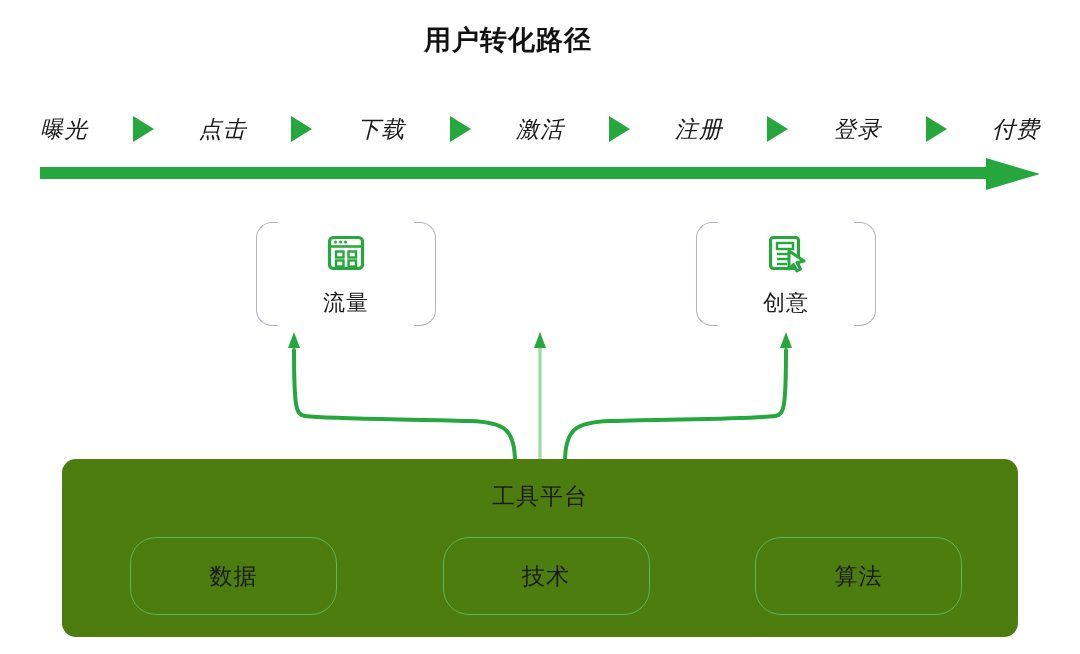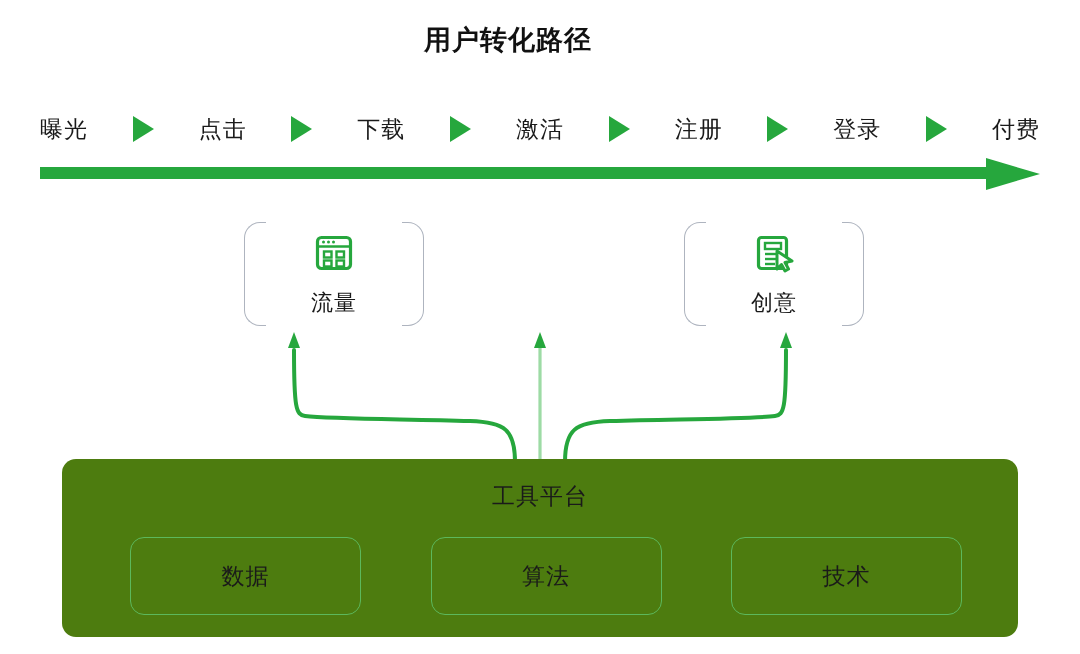--- a/index.html
+++ b/index.html
@@ -38,20 +38,21 @@
     height: 42px;
     display: flex;
     align-items: center;
     justify-content: space-between;
   }
   .funnel-step-label {
     font-size: 23px;
     color: #1a1a1a;
     white-space: nowrap;
     letter-spacing: 1px;
+    font-style: italic;
   }
   .funnel-step-arrow {
     width: 0;
     height: 0;
     border-top: 13px solid transparent;
     border-bottom: 13px solid transparent;
     border-left: 21px solid #26a73d;
   }
 
   
@@ -60,21 +61,21 @@
     top: 158px;
     left: 40px;
     width: 1000px;
     height: 34px;
   }
 
   
   #pillars {
     position: absolute;
     top: 222px;
-    left: 4px;
+    left: 16px;
     width: 876px;
     height: 110px;
   }
   .pillar {
     position: absolute;
     top: 0;
     width: 180px;
     height: 104px;
   }
   .pillar-1 { left: 240px; }
@@ -157,24 +158,24 @@
   #platform-boxes {
     position: absolute;
     top: 78px;
     left: 68px;
     width: 832px;
     height: 80px;
     display: flex;
     justify-content: space-between;
   }
   .platform-box {
-    width: 231px;
+    width: 207px;
     height: 78px;
     border: 1.6px solid #5cb85c;
-    border-radius: 14px;
+    border-radius: 26px;
     display: flex;
     align-items: center;
     justify-content: center;
     box-sizing: border-box;
     background: transparent;
   }
   .platform-box-label {
     font-size: 23px;
     color: #1a1a1a;
     letter-spacing: 1px;
@@ -274,19 +275,19 @@
   </g>
 </svg>
 
 <div id="tool-platform">
   <div id="platform-title">工具平台</div>
   <div id="platform-boxes">
     <div class="platform-box">
       <span class="platform-box-label">数据</span>
     </div>
     <div class="platform-box">
+      <span class="platform-box-label">技术</span>
+    </div>
+    <div class="platform-box">
       <span class="platform-box-label">算法</span>
-    </div>
-    <div class="platform-box">
-      <span class="platform-box-label">技术</span>
     </div>
   </div>
 </div>
 
 </body></html>

